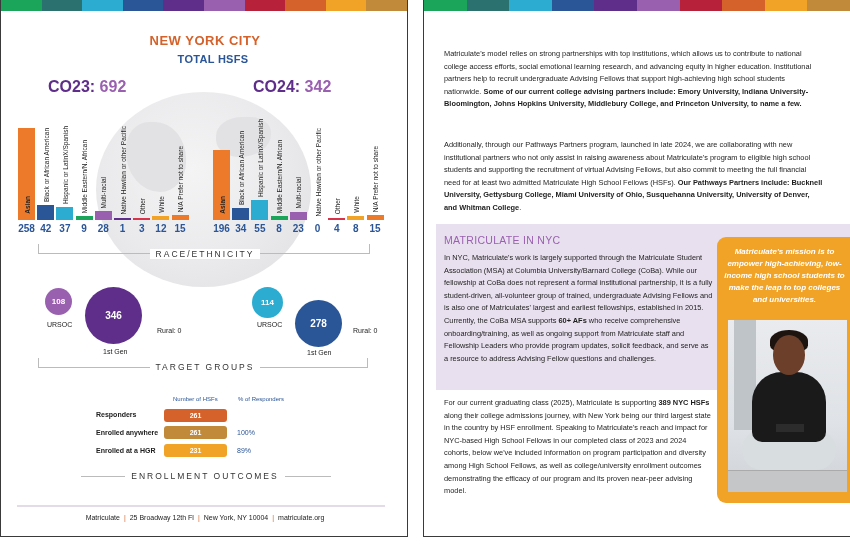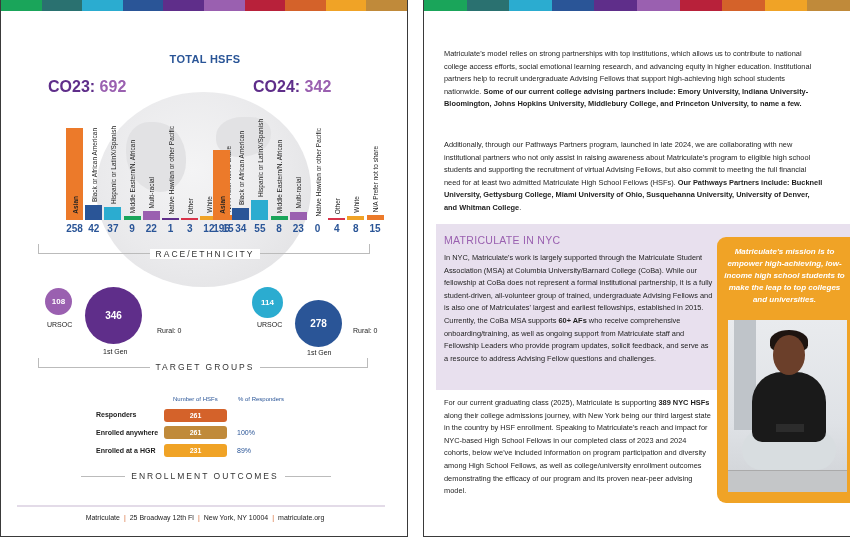--- a/index.html
+++ b/index.html
@@ -10,28 +10,28 @@
   .strip { position: absolute; top: 0; left: 0; right: 0; height: 11px; display: flex; }
   .strip span { flex: 1; height: 100%; }
 
   
   .globe { position: absolute; left: 95px; top: 92px; width: 215px; height: 195px; border-radius: 50%;
     background: radial-gradient(circle at 45% 40%, #f4f4f5 0%, #eaeaec 55%, #dedee0 100%); }
   .globe::before { content: ""; position: absolute; left: 30px; top: 30px; width: 60px; height: 70px; background: #e2e2e4; border-radius: 40% 55% 45% 60%; }
   .globe::after { content: ""; position: absolute; left: 120px; top: 25px; width: 55px; height: 40px; background: #e2e2e4; border-radius: 50% 40% 60% 45%; }
 
   .city-title { position: absolute; top: 33px; left: 0; width: 408px; text-align: center; color: #d4622a; font-weight: bold; font-size: 13px; letter-spacing: 0.5px; }
-  .hsf-title { position: absolute; top: 53px; left: 0; width: 408px; text-align: center; color: #2a5597; font-weight: bold; font-size: 11px; letter-spacing: 0.3px; }
+  .hsf-title { position: absolute; top: 53px; left: 8px; width: 408px; text-align: center; color: #2a5597; font-weight: bold; font-size: 11px; letter-spacing: 0.3px; }
   .cohort-label { position: absolute; top: 78px; font-weight: bold; font-size: 16px; color: #5f2e8a; }
   .cohort-label .num { color: #9a60b0; }
   #co23-label { left: 47px; }
   #co24-label { left: 252px; }
 
   .bar-chart { position: absolute; top: 108px; height: 125px; }
-  #chart23 { left: 17px; width: 173px; margin-left: 48px; }
+  #chart23 { left: 17px; width: 173px; }
   #chart24 { left: 212px; width: 173px; }
   .bar-col { position: absolute; bottom: 13px; width: 17px; }
   .bar { position: absolute; bottom: 0; left: 0; width: 17px; }
   .bar-label { position: absolute; bottom: 4px; left: 50%; writing-mode: vertical-rl; transform: translateX(-50%) rotate(180deg); font-size: 6.5px; color: #222; white-space: nowrap; }
   .bar-label.inside { color: #222; font-weight: bold; }
   .bar-value { position: absolute; bottom: -1px; width: 22px; text-align: center; font-size: 10px; font-weight: bold; color: #2a5597; }
 
   .section-rule { position: absolute; height: 10px; border-left: 1px solid #bbb; border-right: 1px solid #bbb; border-bottom: 1px solid #bbb; }
   .section-title { position: absolute; left: 0; width: 408px; text-align: center; font-size: 8.5px; letter-spacing: 2px; color: #333; }
   .section-title span { background: #fff; padding: 0 6px; }
@@ -76,20 +76,21 @@
       <span style="background: rgb(42, 85, 151);"></span>
       <span style="background: rgb(95, 46, 138);"></span>
       <span style="background: rgb(154, 96, 176);"></span>
       <span style="background: rgb(184, 33, 58);"></span>
       <span style="background: rgb(212, 98, 42);"></span>
       <span style="background: rgb(240, 163, 38);"></span>
       <span style="background: rgb(192, 138, 58);"></span>
     </div>
   <div class="globe"></div>
 
+  <div class="city-title">NEW YORK CITY</div>
   <div class="hsf-title">TOTAL HSFS</div>
 
   <div class="cohort-label" id="co23-label">
     <span>CO23:</span>
     <span class="num">692</span>
   </div>
   <div class="cohort-label" id="co24-label">
     <span>CO24:</span>
     <span class="num">342</span>
   </div>
@@ -112,21 +113,21 @@
       <div class="bar-value" style="left: 35.9px;">37</div>
       <div class="bar-col" style="left: 57.6px; height: 110px;">
         <div class="bar" style="height: 4px; background: rgb(26, 165, 90);"></div>
         <div class="bar-label" style="bottom: 7px;">Middle Eastern/N. African</div>
       </div>
       <div class="bar-value" style="left: 55.1px;">9</div>
       <div class="bar-col" style="left: 76.8px; height: 110px;">
         <div class="bar" style="height: 8.91473px; background: rgb(154, 96, 176);"></div>
         <div class="bar-label" style="bottom: 11.9147px;">Multi-racial</div>
       </div>
-      <div class="bar-value" style="left: 74.3px;">22</div>
+      <div class="bar-value" style="left: 74.3px;">28</div>
       <div class="bar-col" style="left: 96px; height: 110px;">
         <div class="bar" style="height: 2.5px; background: rgb(95, 46, 138);"></div>
         <div class="bar-label" style="bottom: 5.5px;">Native Hawiian or other Pacific</div>
       </div>
       <div class="bar-value" style="left: 93.5px;">1</div>
       <div class="bar-col" style="left: 115.2px; height: 110px;">
         <div class="bar" style="height: 2.5px; background: rgb(216, 51, 74);"></div>
         <div class="bar-label" style="bottom: 5.5px;">Other</div>
       </div>
       <div class="bar-value" style="left: 112.7px;">3</div>

